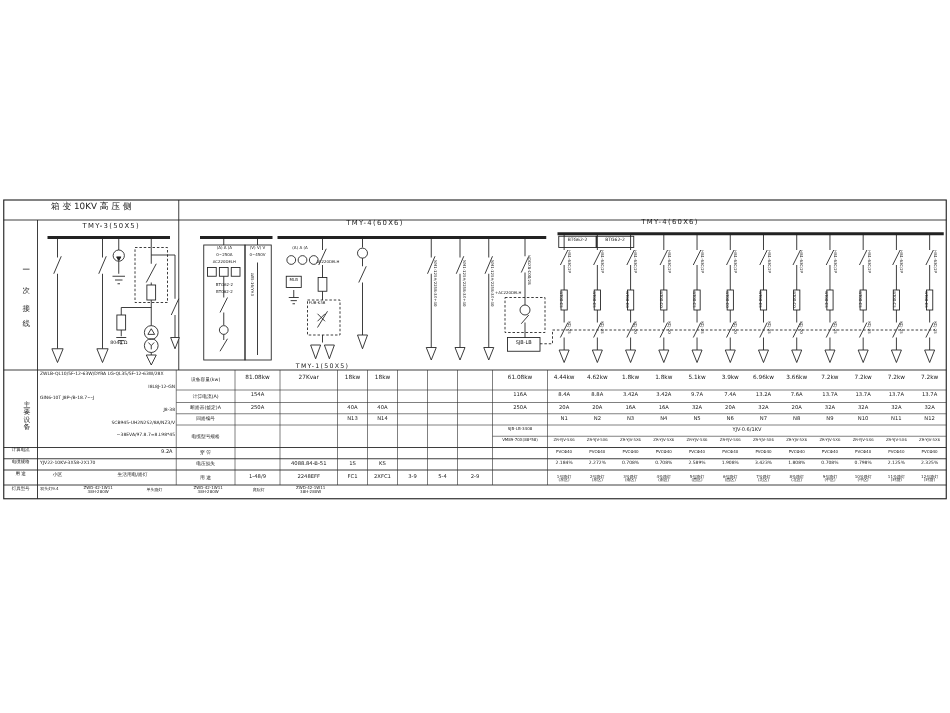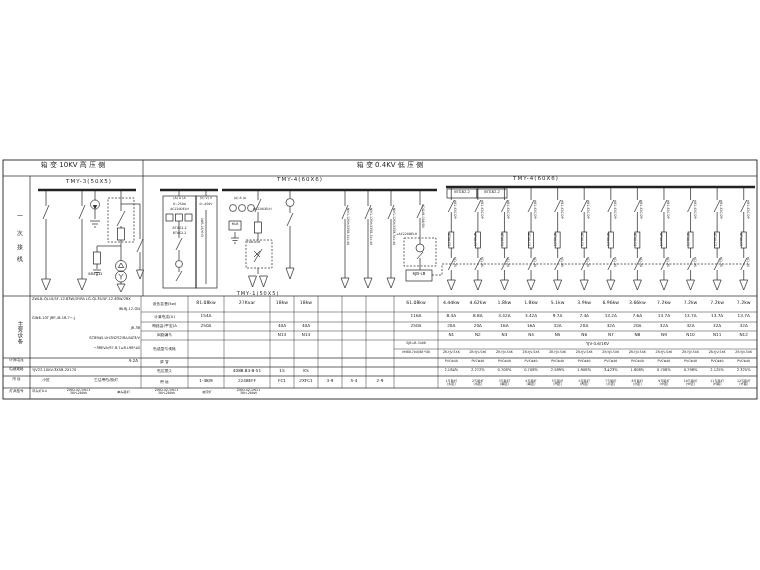--- a/index.html
+++ b/index.html
@@ -259,21 +259,20 @@
         <line x1="743.713" y1="212" x2="743.713" y2="232"></line>
         <rect x="741.213" y="232" width="5" height="16"></rect>
         <line x1="743.713" y1="248" x2="743.713" y2="258"></line>
         <line x1="740.713" y1="270" x2="746.713" y2="258"></line>
         <line x1="743.713" y1="270" x2="743.713" y2="280"></line>
         <polygon points="739.713,280 747.713,280 743.713,290" fill="#fff"></polygon>
       </g>
   </svg>
 
   <div class="lbl f70 c" style="left:3px;top:162px;width:140px;height:11px">箱 变 10KV 高 压 侧</div>
-  <div class="lbl f70 c" style="left:250px;top:162px;width:280px;height:11px">箱 变 0.4KV 低 压 侧</div>
   <div class="lbl f55 c ls1" style="left:52px;top:179px;width:74px">TMY-3(50X5)</div>
   <div class="lbl f55 c ls1" style="left:260px;top:177px;width:80px">TMY-4(60X6)</div>
   <div class="lbl f55 c ls1" style="left:496px;top:176px;width:80px">TMY-4(60X6)</div>
   <div class="lbl f50 c ls1" style="left:230px;top:291px;width:56px">TMY-1(50X5)</div>
   <div class="lbl vert c" style="left:7px;top:184px;width:16px;height:108px;font-size:6px;letter-spacing:13px">一次接线</div>
   <div class="lbl vert c" style="left:7px;top:300px;width:16px;height:56px;font-size:5.5px;letter-spacing:6px">主要设备</div>
 
 <div class="lbl f36 l" style="left: 32px; top: 298px; width: 108px;">ZWLB-QL10/5F-12-63W/DYRA  LG-QL35/5F-12-63W/28X</div>
     <div class="lbl f36 r" style="left: 32px; top: 307.7px; width: 108px;">I8L8J-12-GN</div>
     <div class="lbl f36 l" style="left: 32px; top: 317.4px; width: 108px;">GIN6-10T    J8P-/B-18.7~-J</div>

